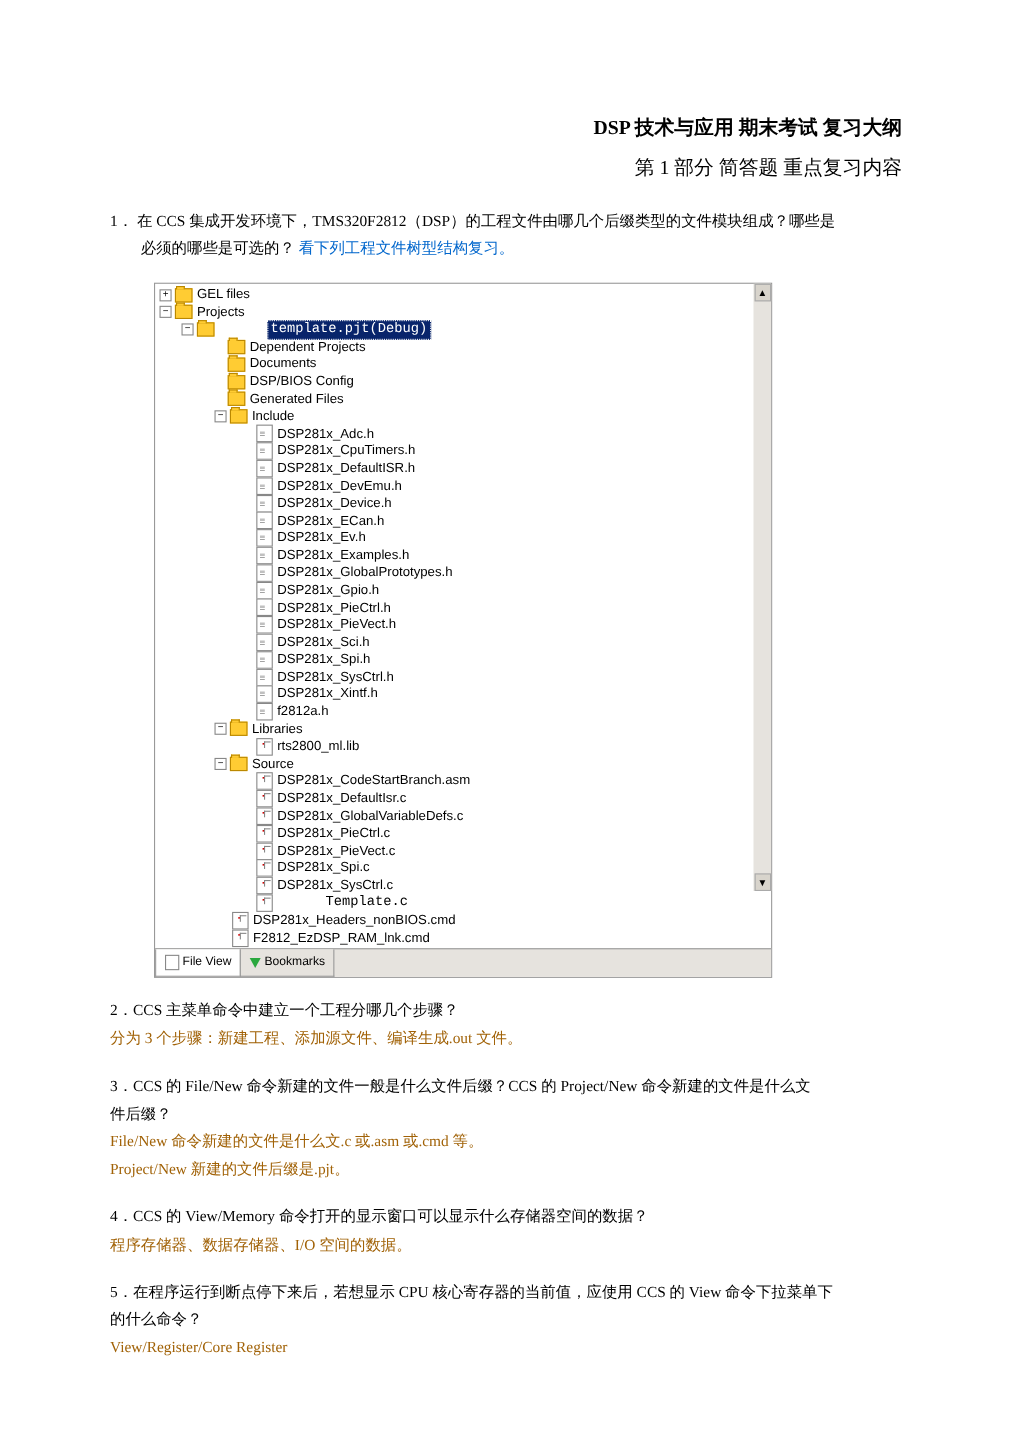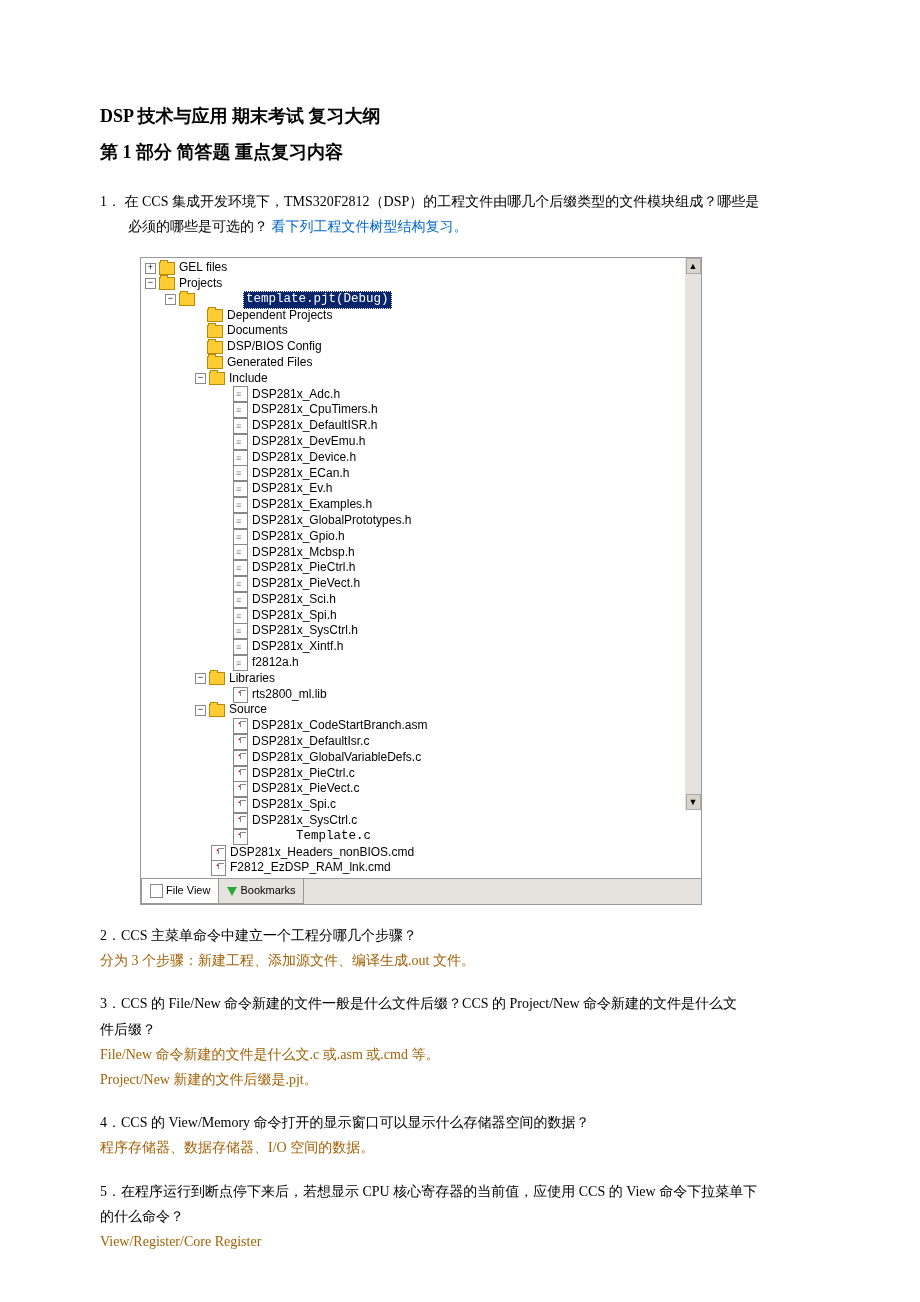--- a/index.html
+++ b/index.html
@@ -6,29 +6,30 @@
   font-family: "SimSun", "宋体", serif;
   font-size: 14px;
   background: #fff;
   margin: 0;
   padding: 60px 100px;
   width: 720px;
   line-height: 1.8;
   color: #000;
 }
 h1.title {
-  text-align: left;
+  text-align: right;
   font-size: 18px;
   font-weight: bold;
   margin: 40px 0 4px 0;
 }
 h2.section {
   font-size: 18px;
-  font-weight: bold;
+  font-weight: normal;
   margin: 4px 0 20px 0;
+  text-align: right;
 }
 .q-block {
   margin-bottom: 18px;
 }
 .q-num {
   display: inline;
 }
 .q-text {
   display: inline;
 }
@@ -315,25 +316,20 @@
         <span>DSP281x_GlobalPrototypes.h</span>
       </div>
       <div class="tree-row">
         <span class="indent" style="width:88px"></span>
         <span class="hfile-icon"></span>
         <span>DSP281x_Gpio.h</span>
       </div>
       <div class="tree-row">
         <span class="indent" style="width:88px"></span>
         <span class="hfile-icon"></span>
-        <span>DSP281x_Mcbsp.h</span>
-      </div>
-      <div class="tree-row">
-        <span class="indent" style="width:88px"></span>
-        <span class="hfile-icon"></span>
         <span>DSP281x_PieCtrl.h</span>
       </div>
       <div class="tree-row">
         <span class="indent" style="width:88px"></span>
         <span class="hfile-icon"></span>
         <span>DSP281x_PieVect.h</span>
       </div>
       <div class="tree-row">
         <span class="indent" style="width:88px"></span>
         <span class="hfile-icon"></span>

